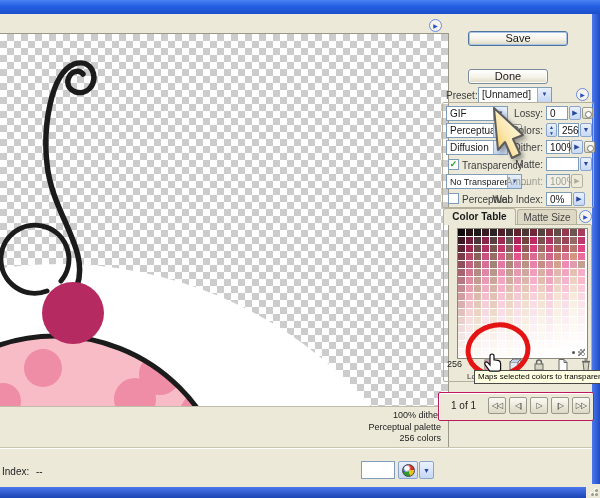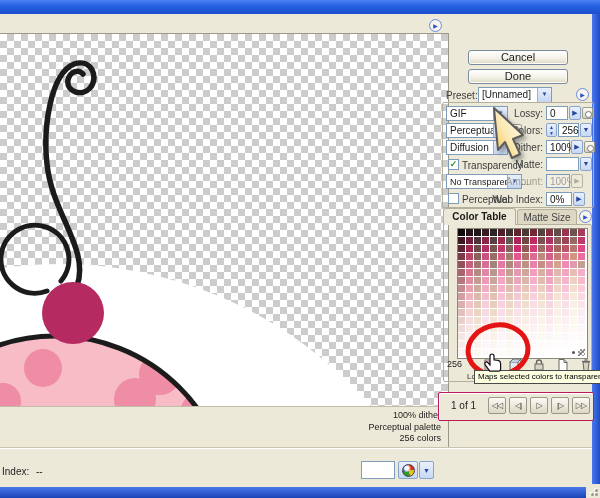--- a/index.html
+++ b/index.html
@@ -147,22 +147,22 @@
     </div>
     <div class="abs" id="preview-status">
       <div class="txt">
         <div>100% dither</div>
         <div>Perceptual palette</div>
         <div>256 colors</div>
       </div>
     </div>
   </div>
 
-  <div class="abs btn" style="left:468px;top:50px;width:100px;height:15px">Cancel</div>
-  <div class="abs btn" style="left:468px;top:69px;width:100px;height:15px">Done</div>
+  <div class="abs btn default" style="left:468px;top:31px;width:100px;height:15px">Save</div>
+  <div class="abs btn" style="left:468px;top:69px;width:80px;height:15px">Done</div>
 
   <div class="abs lbl" style="left:446px;top:90px">Preset:</div>
   <div class="abs dd" style="left:478px;top:87px;width:74px;height:16px">
     <span class="txt">[Unnamed]</span>
     <span class="ddbtn">▼</span>
   </div>
   <div class="abs flyout" style="left:576px;top:88px">▶</div>
 
   <div class="abs group" style="left:442px;top:102px;width:150px;height:104px"></div>
 

